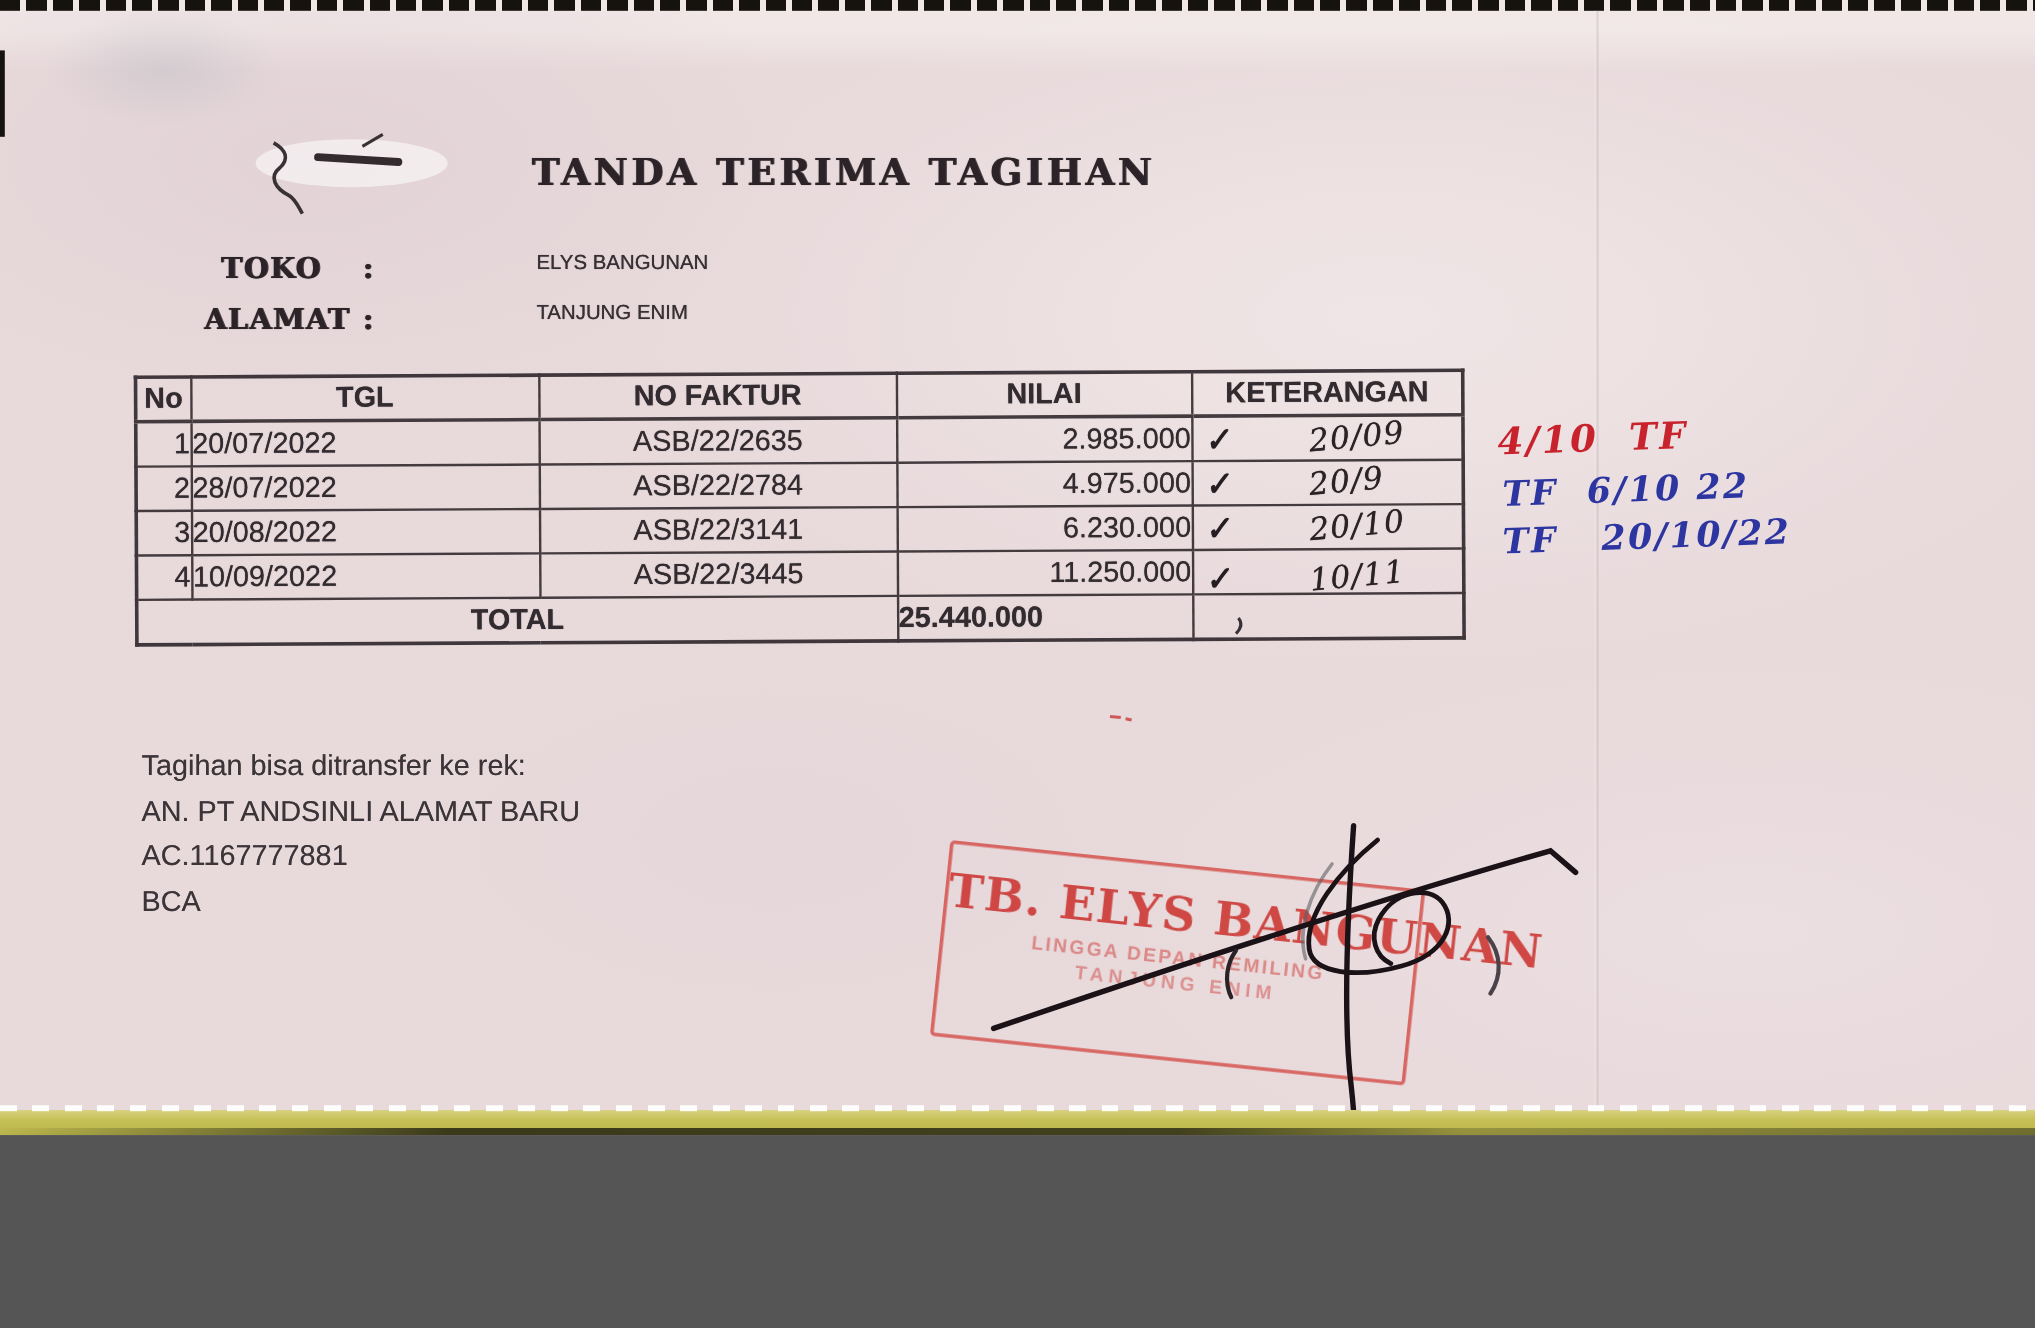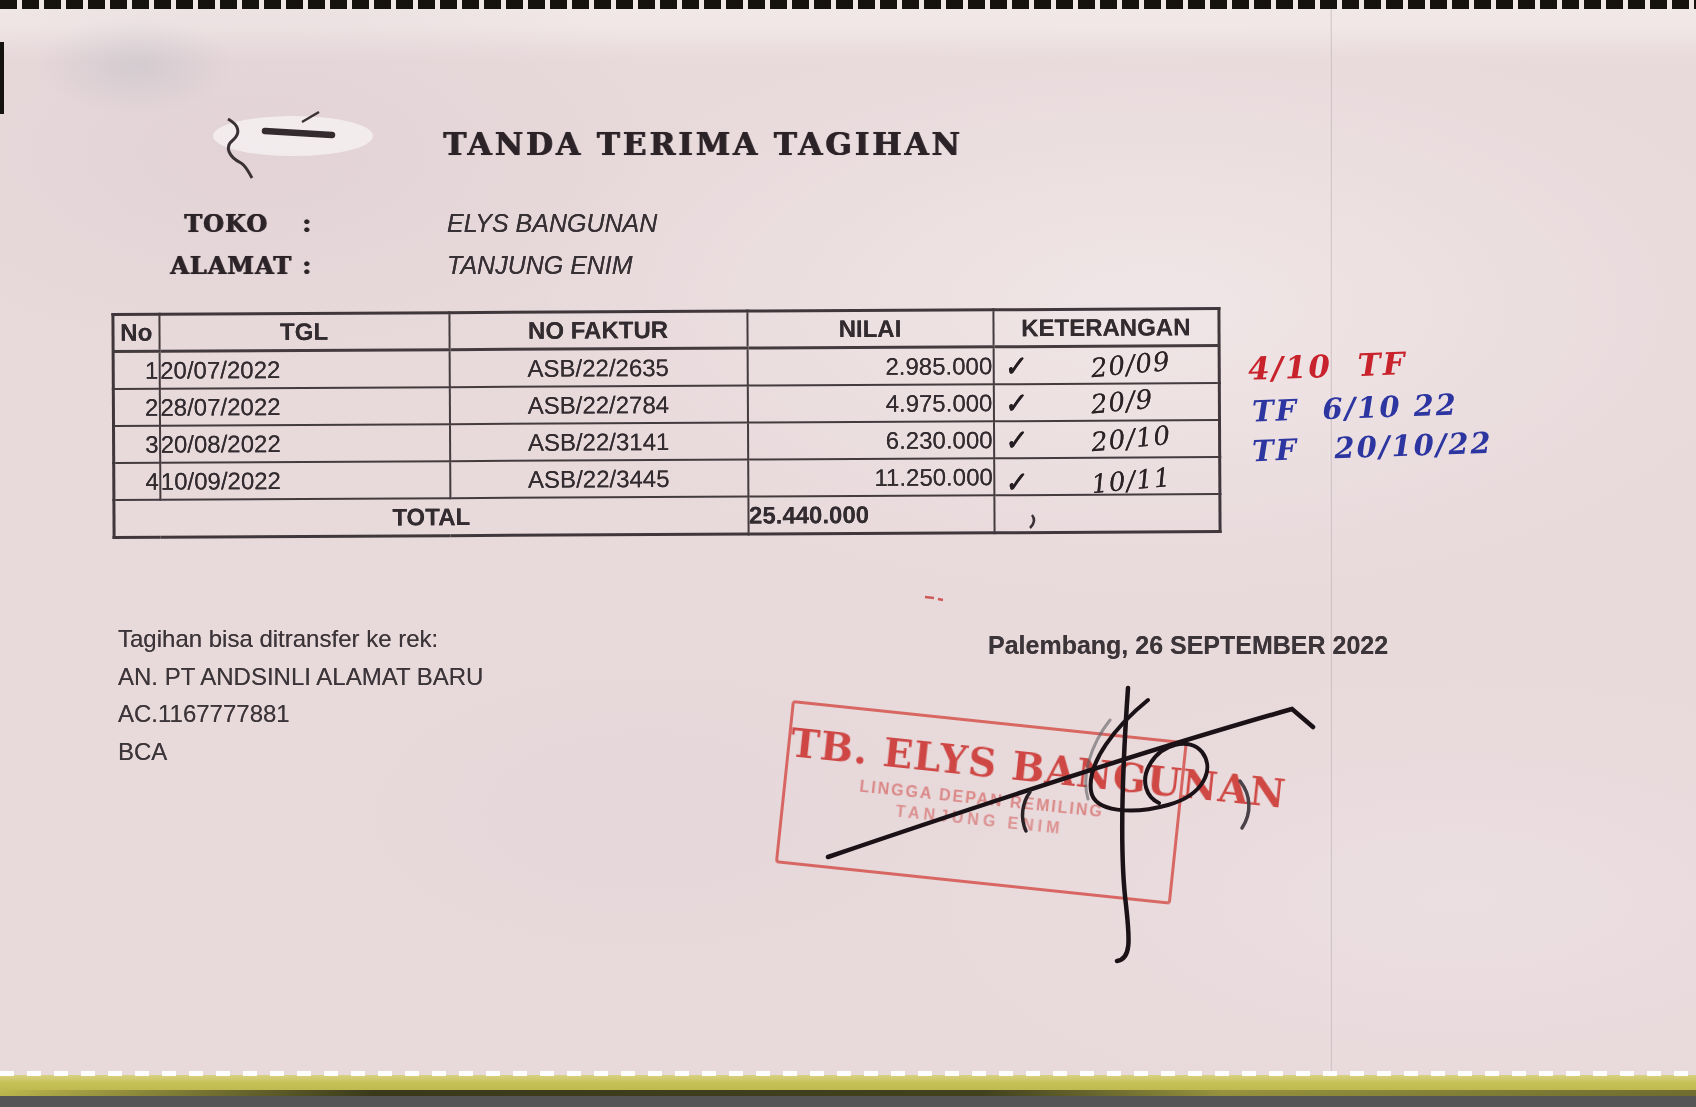--- a/index.html
+++ b/index.html
@@ -1,17 +1,17 @@
 <!DOCTYPE html>
 <html><head>
 <meta charset="utf-8">
 <style>
   html,body{margin:0;padding:0;background:#555;}
   #paper{
-    position:relative;width:1696px;height:1096px;overflow:hidden;
+    position:relative;width:1696px;height:946px;overflow:hidden;
     font-family:"Liberation Sans",sans-serif;
     background-color:#e8d9db;
     background-image:
       radial-gradient(ellipse 140px 70px at 8% 6%, rgba(150,165,175,.22), transparent 70%),
       radial-gradient(ellipse 600px 300px at 15% 14%, rgba(222,206,211,.55), transparent 72%),
       radial-gradient(ellipse 900px 420px at 68% 28%, rgba(247,240,240,.55), transparent 70%),
       radial-gradient(ellipse 520px 260px at 38% 74%, rgba(227,213,217,.5), transparent 70%),
       radial-gradient(ellipse 760px 320px at 86% 82%, rgba(240,229,231,.5), transparent 70%),
       linear-gradient(180deg, rgba(250,245,243,.5) 0 26px, rgba(250,245,243,0) 60px);
   }
@@ -27,21 +27,21 @@
     background:linear-gradient(90deg,rgba(35,36,18,0) 0%,rgba(35,36,18,.85) 22%,rgba(35,36,18,.8) 58%,rgba(35,36,18,.25) 72%,rgba(35,36,18,.5) 100%);}
   .crease{position:absolute;left:1329px;top:9px;width:3px;height:1077px;
     background:linear-gradient(90deg,rgba(255,255,255,.35),rgba(150,125,130,.30));}
 
   
   .display{font-family:"DejaVu Serif",serif;font-weight:700;color:#2b2327;
     text-shadow:1px 0 0 rgba(43,35,39,.85), 0 0 1px rgba(43,35,39,.4);}
   .title{position:absolute;left:443px;top:126px;font-size:31px;letter-spacing:3px;}
   .fld-label{position:absolute;font-size:24px;letter-spacing:1px;}
   .fld-colon{position:absolute;font-size:24px;}
-  .fld-value{position:absolute;font-size:25px;color:#373034;text-shadow:0 0 .6px #373034;font-style:italic;}
+  .fld-value{position:absolute;font-size:17px;color:#373034;text-shadow:0 0 .6px #373034;}
 
   
   .bill-table{position:absolute;left:112px;top:310px;border-collapse:collapse;table-layout:fixed;
     width:1106px;transform:rotate(-0.3deg);color:#322b2f;}
   .bill-table td,.bill-table th{border:2.5px solid #443b3f;font-size:24px;padding:0;
     text-shadow:0 0 .6px rgba(50,43,47,.9);}
   .bill-table{border:3px solid #3f373b;}
   .bill-table th{height:34px;font-weight:700;border-bottom-width:3px;}
   .bill-table td{height:35px;}
   .c-no{width:46px;} .c-tgl{width:290px;} .c-fak{width:298px;} .c-nil{width:246px;} .c-ket{width:226px;}
@@ -168,21 +168,20 @@
   <div class="hand margin-note mn-b1" style="color: rgb(44, 53, 160);">TF  6/10 22</div>
   <div class="hand margin-note mn-b2" style="color: rgb(44, 53, 160);">TF   20/10/22</div>
 
   <div class="payinfo">
     <div>Tagihan bisa ditransfer ke rek:</div>
     <div>AN.  PT ANDSINLI ALAMAT BARU</div>
     <div>AC.1167777881</div>
     <div>BCA</div>
   </div>
 
-  <div class="placedate">Palembang,  26 SEPTEMBER 2022</div>
 
   <div class="stamp">
     <div class="stamp-l1">TB. ELYS BANGUNAN</div>
     <div class="stamp-l2">LINGGA DEPAN REMILING</div>
     <div class="stamp-l3">TANJUNG ENIM</div>
   </div>
 
   <svg class="ink" width="1696" height="1107" viewBox="0 0 1696 1107">
 
     <ellipse cx="293" cy="136" rx="80" ry="20" fill="rgba(255,255,255,.55)"></ellipse>

